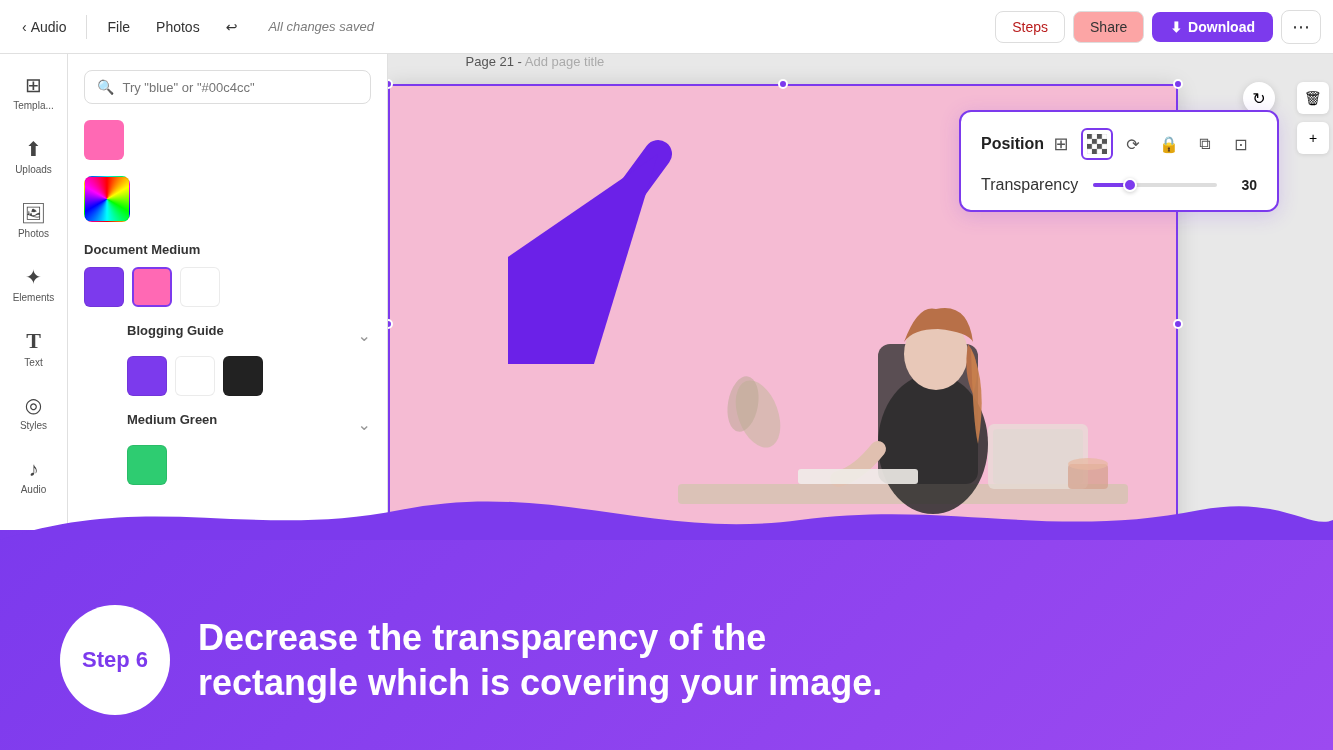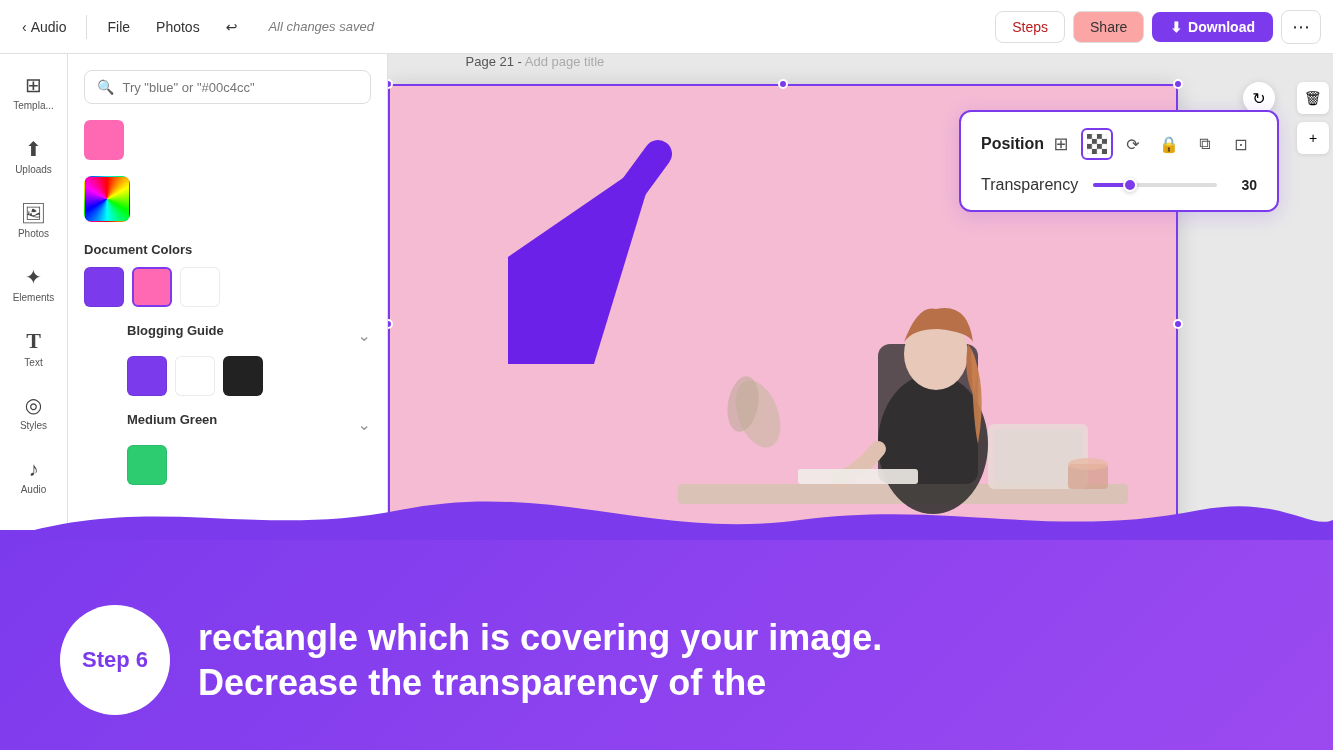--- a/index.html
+++ b/index.html
@@ -249,21 +249,21 @@
       <input type="text" placeholder="Try &quot;blue&quot; or &quot;#00c4cc&quot;" style="">
     </div>
 
     <div class="color-swatch-large" style="background: #ff69b4;"></div>
 
 
     <div style="margin-bottom:20px;">
       <div class="color-swatch rainbow" style="width:46px;height:46px;border-radius:8px;"></div>
     </div>
 
-    <div class="section-title">Document Colors</div>
+    <div class="section-title">Document Medium</div>
     <div class="color-row">
       <div class="color-swatch" style="background:#7c3aed;"></div>
       <div class="color-swatch" style="background:#ff69b4; border: 2px solid #7c3aed;"></div>
       <div class="color-swatch" style="background:#ffffff;"></div>
     </div>
 
     <div class="palette-section">
       <div class="palette-header">
         <span class="section-title">Blogging Guide</span>
         <span class="palette-expand">⌄</span>
@@ -406,17 +406,17 @@
 
 <div class="bottom-section">
   <svg class="wave-svg" height="50" viewBox="0 0 1333 50" preserveAspectRatio="none">
     <path d="M0,50 C150,0 250,50 400,20 C550,-10 650,50 800,30 C950,10 1050,50 1200,20 C1280,5 1310,40 1333,30 L1333,50 Z" fill="#7c3aed"></path>
   </svg>
   <div class="bottom-content">
     <div class="step-circle">
       <span>Step 6</span>
     </div>
     <div class="bottom-text">
+      <div>Decrease the transparency of the</div>
       <div>rectangle which is covering your image.</div>
-      <div>Decrease the transparency of the</div>
     </div>
   </div>
 </div>
 
 </body></html>

